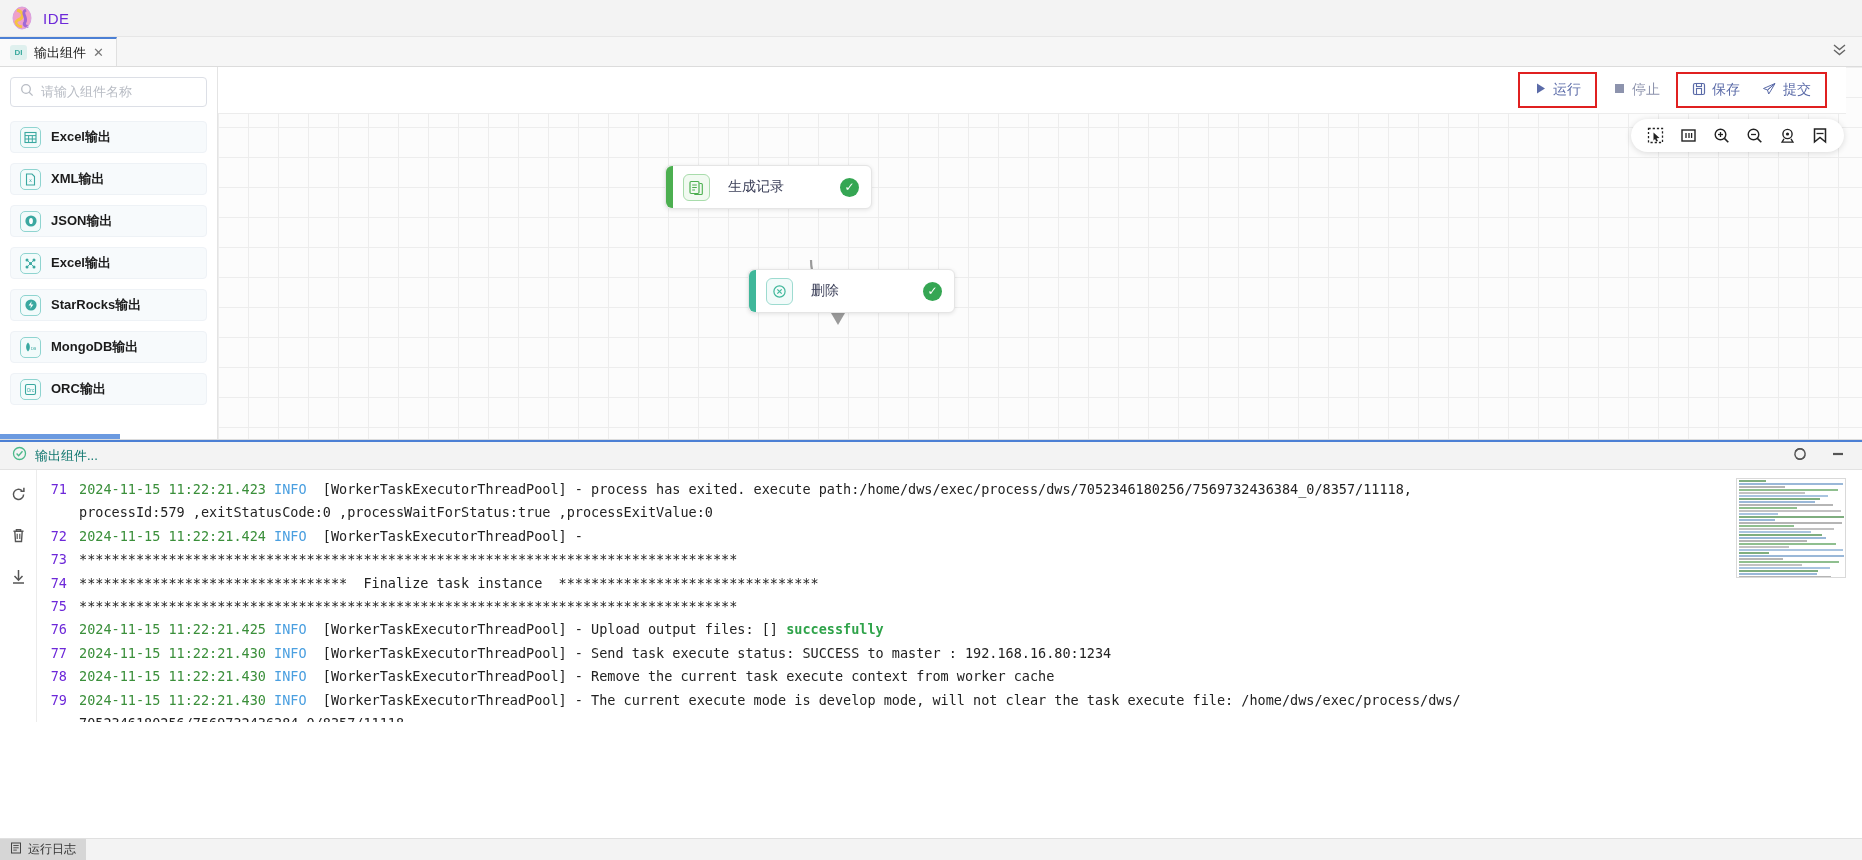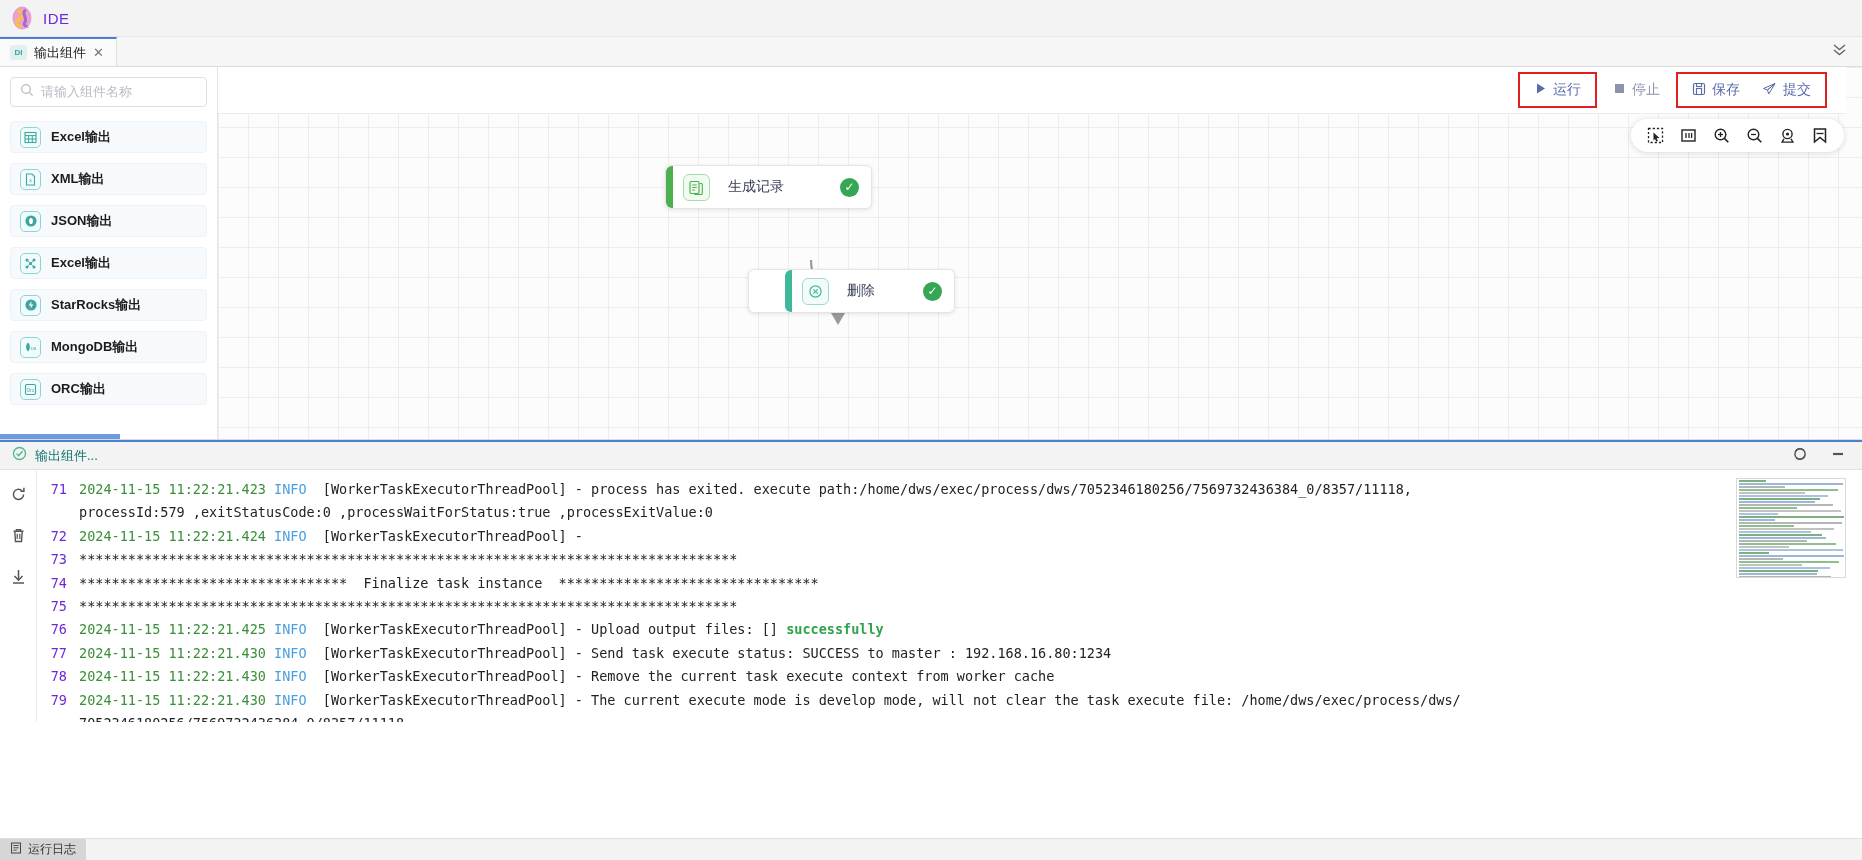--- a/index.html
+++ b/index.html
@@ -353,21 +353,21 @@
             <path d="M11.5 4.5 h1.8 a1 1 0 0 1 1 1 v9 a1 1 0 0 1 -1 1 h-7" stroke="#4caf50" stroke-width="1.1" fill="none"></path>
             <line x1="4.2" y1="6" x2="8.8" y2="6" stroke="#4caf50" stroke-width="1"></line>
             <line x1="4.2" y1="8.5" x2="8.8" y2="8.5" stroke="#4caf50" stroke-width="1"></line>
             <line x1="4.2" y1="11" x2="7" y2="11" stroke="#4caf50" stroke-width="1"></line>
           </svg>
       </div>
       <span class="node-label">生成记录</span>
       <span class="node-ok" style="background:#35a653;">✓</span>
     </div>
 
-    <div class="node" style="left:530px; top:202px; width:207px; border:1px solid #e5e5e5;padding-left:36px;">
+    <div class="node" style="left:530px; top:202px; width:207px; border:1px solid #e5e5e5;">
       <div class="bar" style="background:#3fb79a;"></div>
       <div class="node-ico" style="border:1px solid #9ddbd0; background:#f2fbfa;">
         <svg width="17" height="17" viewBox="0 0 17 17">
             <circle cx="8.5" cy="8.5" r="5.6" stroke="#3fb79a" stroke-width="1.2" fill="none"></circle>
             <line x1="6.3" y1="6.3" x2="10.7" y2="10.7" stroke="#3fb79a" stroke-width="1.2"></line>
             <line x1="10.7" y1="6.3" x2="6.3" y2="10.7" stroke="#3fb79a" stroke-width="1.2"></line>
           </svg>
       </div>
       <span class="node-label">删除</span>
       <span class="node-ok" style="background:#35a653;">✓</span>

